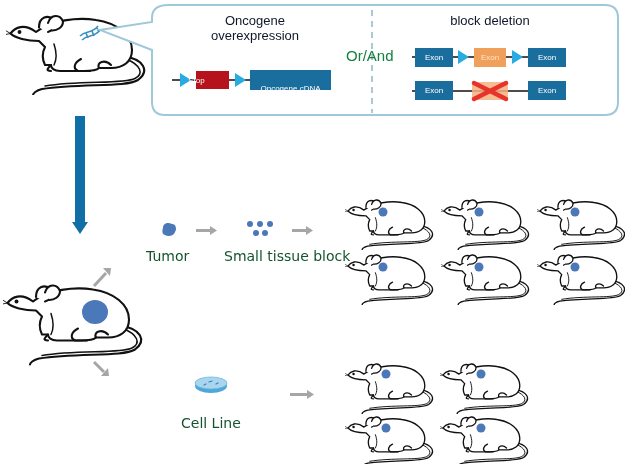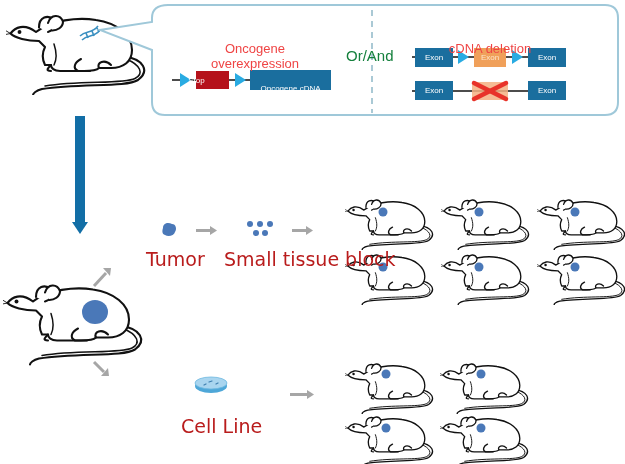--- a/index.html
+++ b/index.html
@@ -1,21 +1,21 @@
 <!DOCTYPE html>
 <html><head>
   <meta charset="utf-8">
   <style>
     html, body { margin: 0; padding: 0; background: #ffffff; }
     body { width: 625px; height: 464px; position: relative; overflow: hidden;
            font-family: "Liberation Sans", sans-serif; }
     svg.canvas { position: absolute; left: 0; top: 0; }
-    .callout-title { position: absolute; font-family: "Liberation Sans", sans-serif; font-size: 13px; color: #ef4444; text-align: center; line-height: 15px; margin-top: 28px; }
+    .callout-title { position: absolute; font-family: "Liberation Sans", sans-serif; font-size: 13px; color: #0f172a; text-align: center; line-height: 15px; }
     .ortext { position: absolute; font-family: "Liberation Sans", sans-serif; font-size: 15px; color: #15803d; }
-    .label { position: absolute; font-family: "DejaVu Sans", sans-serif; font-size: 19px; color: #b91c1c; white-space: nowrap; }
+    .label { position: absolute; font-family: "DejaVu Sans", sans-serif; font-size: 14px; color: #14532d; white-space: nowrap; }
     .gbox { position: absolute; font-family: "Liberation Sans", sans-serif; font-size: 8px; color: #fff; display: flex; align-items: center; justify-content: center; }
   </style>
 </head>
 <body>
 
 <svg class="canvas" width="625" height="464" viewBox="0 0 625 464">
   <defs>
 
     <symbol id="mouse" viewBox="0 0 100 60">
       <g fill="#fff" stroke="#111" stroke-width="1.4" stroke-linejoin="round" stroke-linecap="round">
@@ -180,21 +180,21 @@
         <circle cx="481" cy="428" r="4.5" fill="#4a78b8"></circle>
       </g>
   </g>
 </svg>
 
 <div class="callout-title" style="left:190px; top:13px; width:130px;">
   <div>Oncogene</div>
   <div>overexpression</div>
 </div>
 <div class="callout-title" style="left:420px; top:13px; width:140px;">
-  <div>cDNA deletion</div>
+  <div>block deletion</div>
 </div>
 <div class="ortext" style="left:346px; top:47px;">Or/And</div>
 
 <div class="gbox" style="left:180px; top:71px; width:33px; height:18px;">Stop</div>
 <div class="gbox" style="left:250px; top:70px; width:81px; height:36px;">Oncogene cDNA</div>
 
 <div class="gbox" style="left:415px; top:48px; width:38px; height:19px;">Exon</div>
 <div class="gbox" style="left:474px; top:48px; width:32px; height:19px; color:#fde3c8;">Exon</div>
 <div class="gbox" style="left:528px; top:48px; width:38px; height:19px;">Exon</div>
 <div class="gbox" style="left:415px; top:81px; width:38px; height:19px;">Exon</div>

